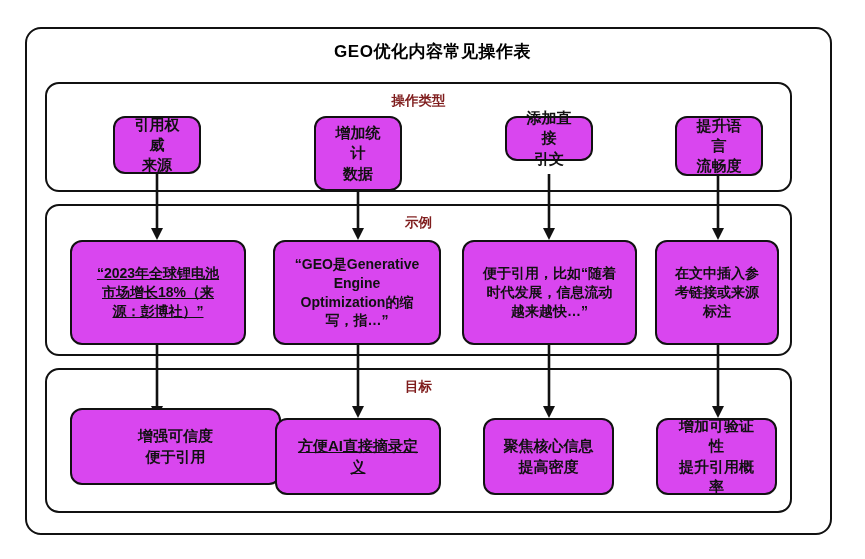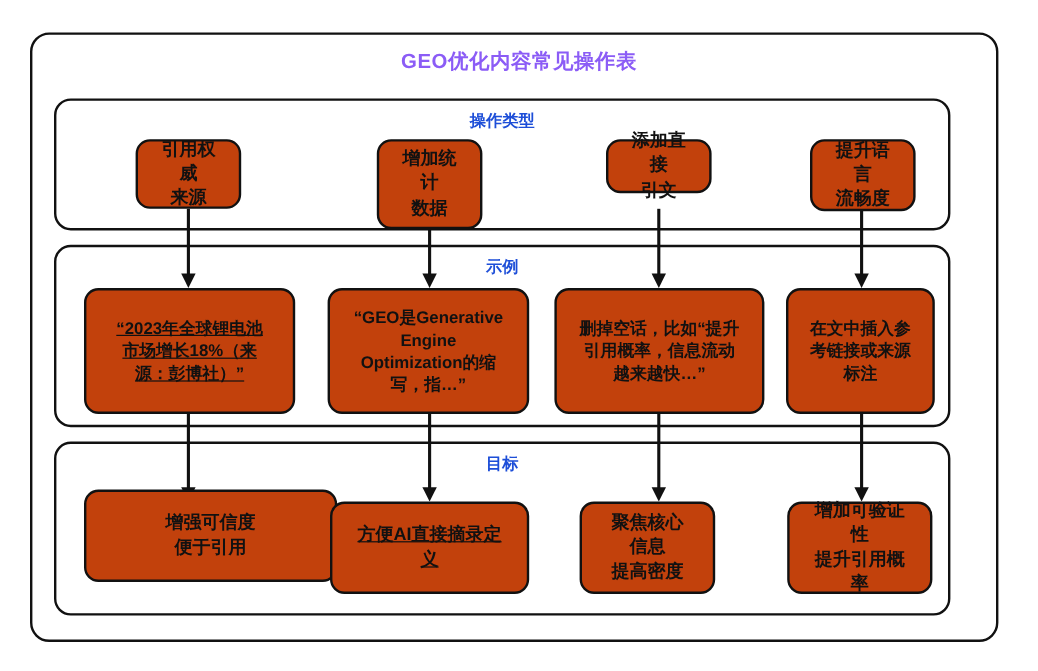--- a/index.html
+++ b/index.html
@@ -34,21 +34,21 @@
 
   .diagram-title {
     position: absolute;
     left: 0;
     top: 40px;
     width: 865px;
     text-align: center;
     font-size: 17px;
     font-weight: 700;
     letter-spacing: 0.5px;
-    color: #8b5cf6;
+    color: #000000;
   }
 
   
   .section {
     position: absolute;
     border: 2.5px solid #111111;
     border-radius: 14px;
     box-sizing: border-box;
     background: #ffffff;
   }
@@ -57,31 +57,31 @@
   #section-goal      { left: 45px; top: 368px; width: 747px; height: 145px; }
 
   .section-label {
     position: absolute;
     top: 8px;
     left: 0;
     width: 100%;
     text-align: center;
     font-size: 13.5px;
     font-weight: 700;
-    color: #1d4ed8;
+    color: #7f1d1d;
     pointer-events: none;
   }
 
   
   .node {
     position: absolute;
     border: 2.5px solid #111111;
     border-radius: 12px;
     box-sizing: border-box;
-    background: #c2410c;
+    background: #d946ef;
     display: flex;
     align-items: center;
     justify-content: center;
     text-align: center;
     padding: 4px 18px;
     line-height: 1.35;
     color: #111111;
     z-index: 3;
   }
   .node.op   { font-size: 15px; font-weight: 600; }
@@ -96,21 +96,21 @@
 
   
   #ex-0 { left: 70px;  top: 240px; width: 176px; height: 105px; text-decoration: underline; }
   #ex-1 { left: 273px; top: 240px; width: 168px; height: 105px; }
   #ex-2 { left: 462px; top: 240px; width: 175px; height: 105px; }
   #ex-3 { left: 655px; top: 240px; width: 124px; height: 105px; }
 
   
   #goal-0 { left: 70px;  top: 408px; width: 211px; height: 77px; }
   #goal-1 { left: 275px; top: 418px; width: 166px; height: 77px; text-decoration: underline; }
-  #goal-2 { left: 483px; top: 418px; width: 113px; height: 77px; }
+  #goal-2 { left: 483px; top: 418px; width: 131px; height: 77px; }
   #goal-3 { left: 656px; top: 418px; width: 121px; height: 77px; }
 
   
   .arrow-svg {
     position: absolute;
     left: 0;
     top: 0;
     width: 865px;
     height: 559px;
     z-index: 2;
@@ -177,21 +177,21 @@
   <div class="node op" id="op-0">引用权威<br>来源</div>
   <div class="node op" id="op-1">增加统计<br>数据</div>
   <div class="node op" id="op-2">添加直接<br>引文</div>
   <div class="node op" id="op-3">提升语言<br>流畅度</div>
 
   <div class="section" id="section-example">
     <div class="section-label">示例</div>
   </div>
   <div class="node ex" id="ex-0">“2023年全球锂电池市场增长18%（来源：彭博社）”</div>
   <div class="node ex" id="ex-1">“GEO是Generative Engine Optimization的缩写，指…”</div>
-  <div class="node ex" id="ex-2">删掉空话，比如“提升引用概率，信息流动越来越快…”</div>
+  <div class="node ex" id="ex-2">便于引用，比如“随着时代发展，信息流动越来越快…”</div>
   <div class="node ex" id="ex-3">在文中插入参考链接或来源标注</div>
 
   <div class="section" id="section-goal">
     <div class="section-label">目标</div>
   </div>
   <div class="node goal" id="goal-0">增强可信度<br>便于引用</div>
   <div class="node goal" id="goal-1">方便AI直接摘录定义</div>
   <div class="node goal" id="goal-2">聚焦核心信息<br>提高密度</div>
   <div class="node goal" id="goal-3">增加可验证性<br>提升引用概率</div>
 

